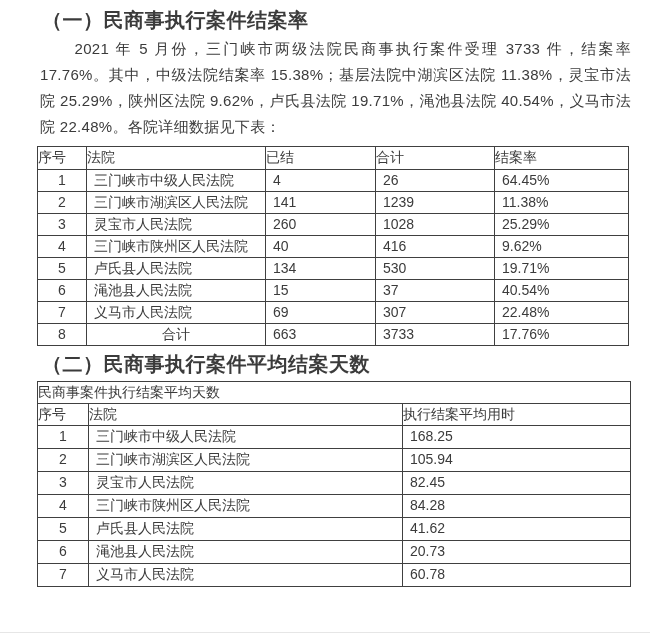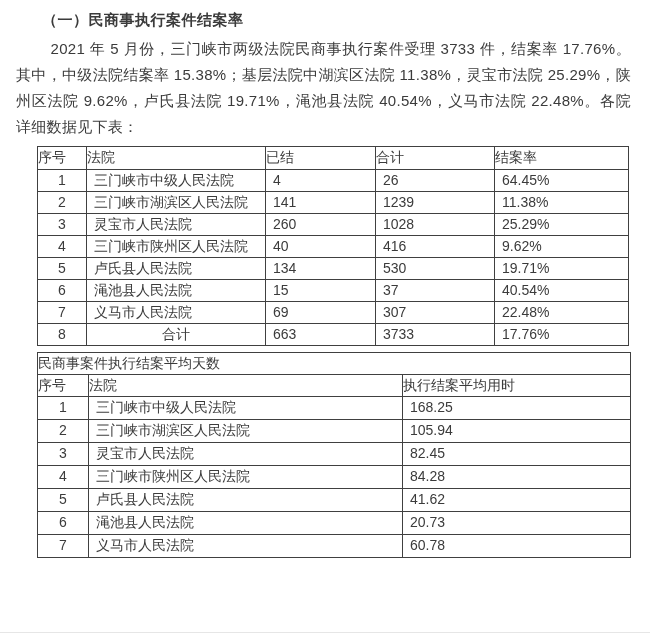--- a/index.html
+++ b/index.html
@@ -5,27 +5,27 @@
   * { margin:0; padding:0; box-sizing:border-box; }
   html,body { width:650px; height:633px; background:#ffffff; overflow:hidden; }
   body {
     font-family:"Liberation Sans","DejaVu Sans",sans-serif;
     color:#3b3b3b;
     border-bottom:1px solid #e6e6e6;
   }
   .page { padding-top:9px; }
   .section-heading {
     margin:0 20px 0 42px;
-    font-size:15px;
+    font-size:20px;
     font-weight:600;
     letter-spacing:0.5px;
     line-height:22px;
   }
   .body-para {
-    margin:5px 19px 0 16px;
+    margin:5px 19px 0 40px;
     font-size:15px;
     line-height:26px;
     text-indent:2.3em;
     text-align:justify;
     letter-spacing:0.3px;
   }
   table {
     border-collapse:collapse;
     table-layout:fixed;
     margin-left:37px;
@@ -129,20 +129,21 @@
         <tr>
           <td class="c">8</td>
           <td class="c">合计</td>
           <td>663</td>
           <td>3733</td>
           <td>17.76%</td>
         </tr>
       </tbody>
   </table>
 
+  <div class="section-heading sec2">（二）民商事执行案件平均结案天数</div>
 
 
   <table class="t2">
     <colgroup>
       <col style="width:51px">
         <col style="width:314px">
         <col style="width:228px">
     </colgroup>
     <thead>
       <tr>

